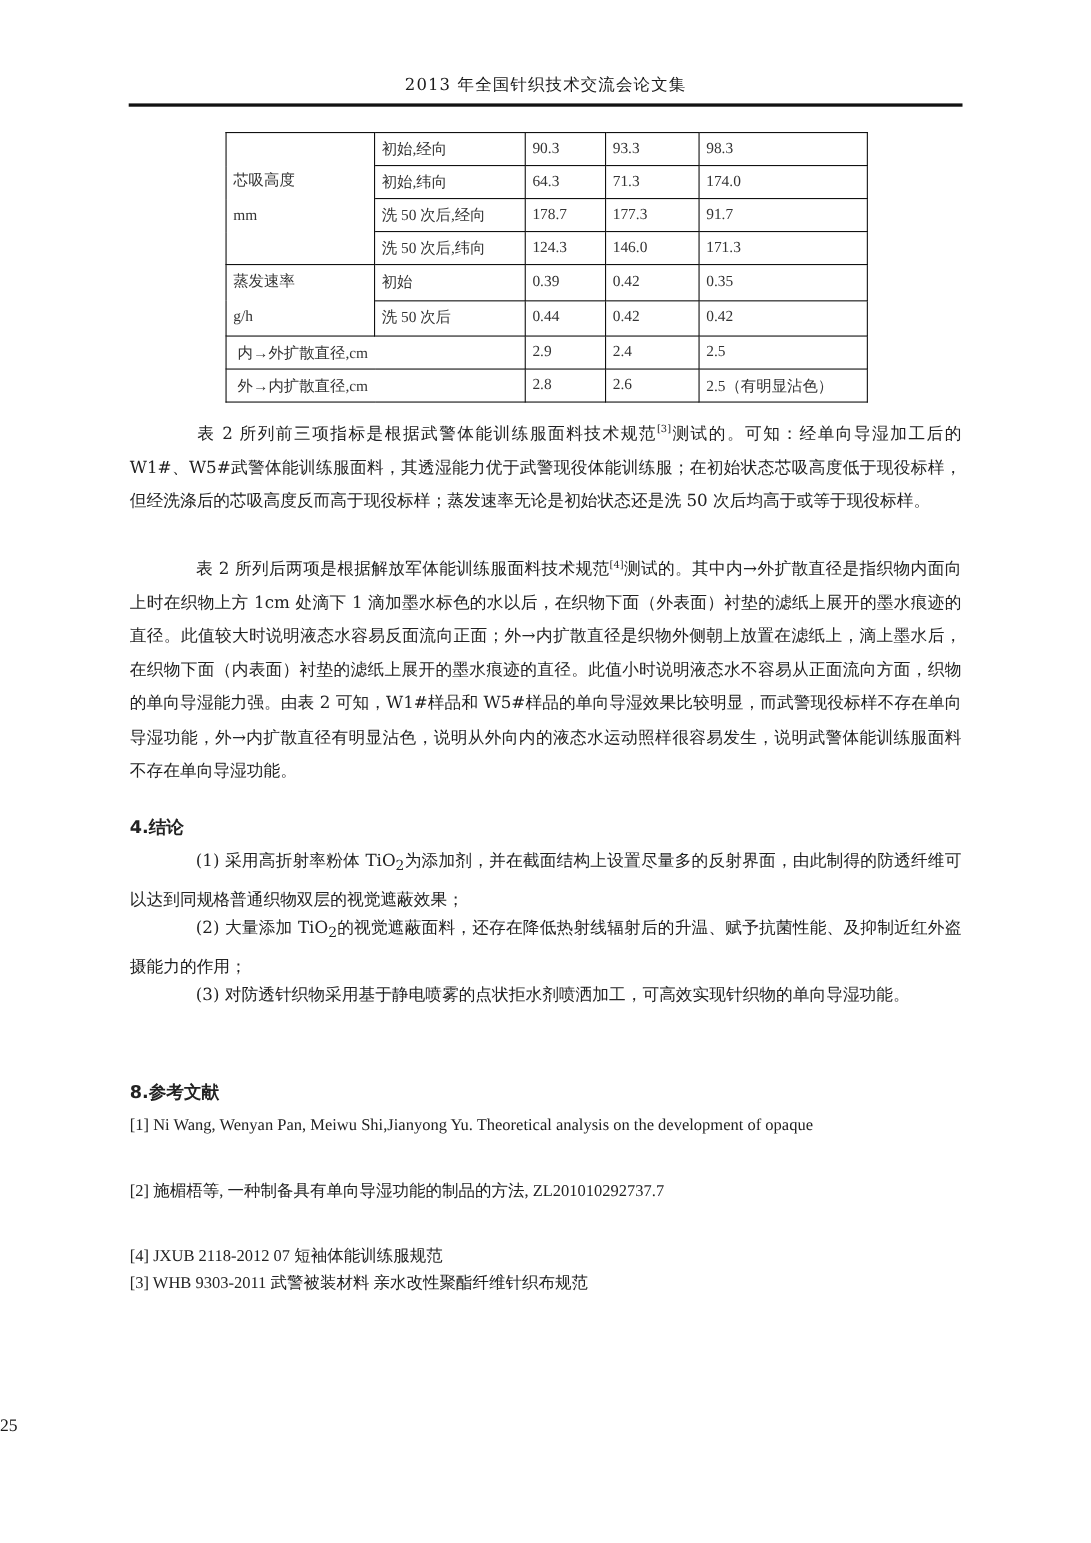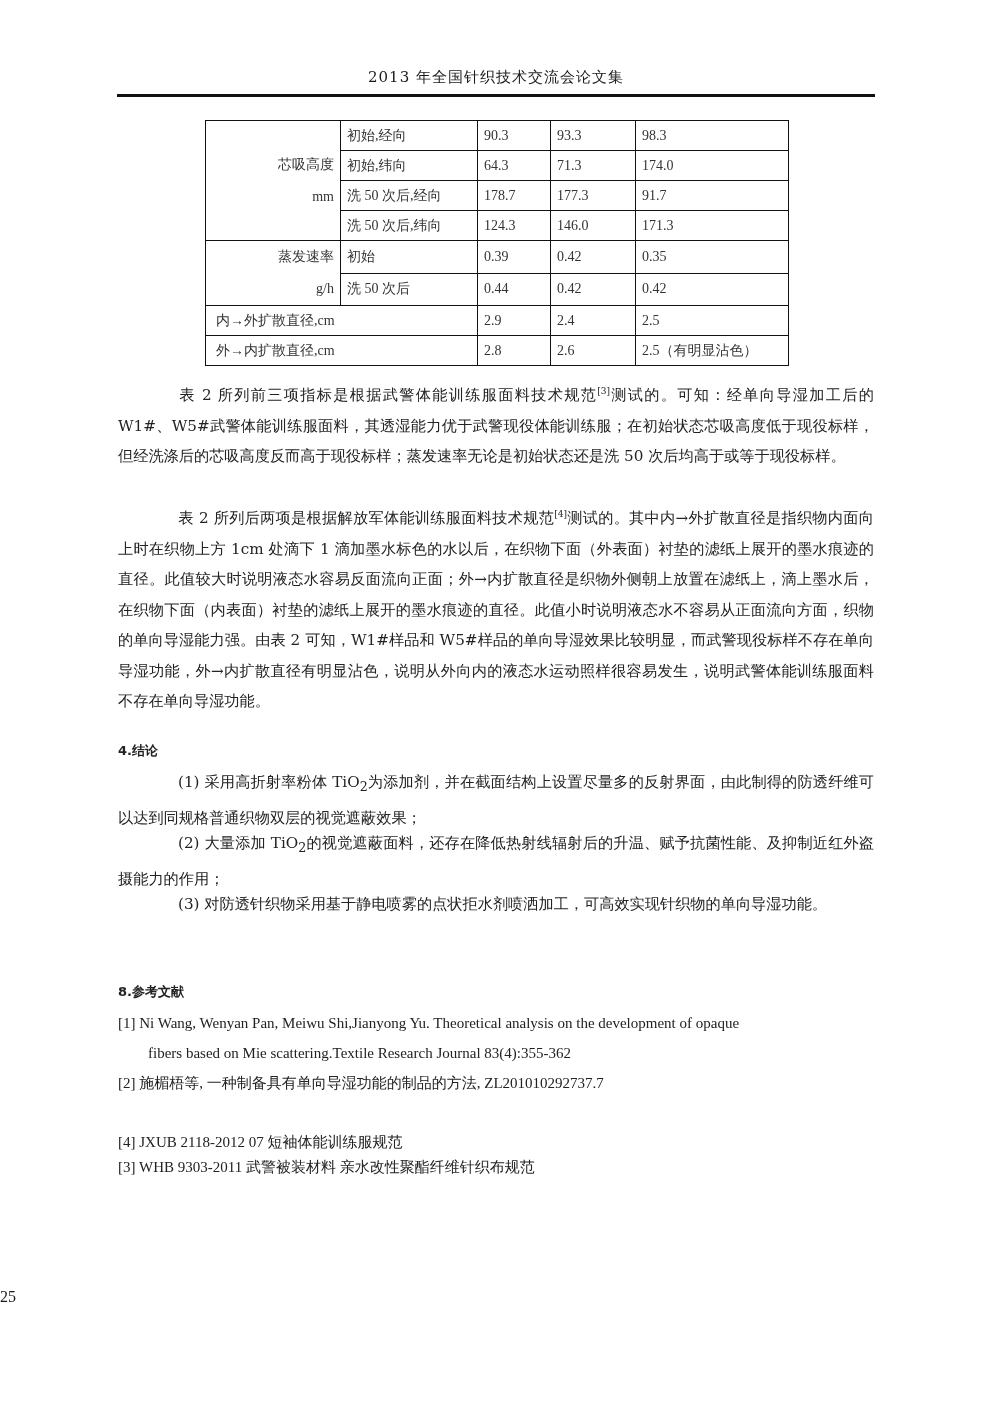--- a/index.html
+++ b/index.html
@@ -4,31 +4,31 @@
 <style>
   html, body { margin:0; padding:0; background:#ffffff; }
   body { width:992px; height:1403px; position:relative; overflow:hidden;
          font-family:"DejaVu Serif","Liberation Serif",serif; color:#1a1a1a; }
   .header { position:absolute; left:0; top:68px; width:992px; text-align:center;
             font-size:15px; letter-spacing:1px; }
   .header-rule { position:absolute; left:117px; top:94px; width:758px; height:3px; background:#111; }
   table.data { position:absolute; left:205px; top:120px; border-collapse:collapse;
                font-size:14px; font-family:"Liberation Serif","DejaVu Serif",serif; }
   table.data td { border:1.6px solid #111; height:29px; padding:0 6px; vertical-align:middle; color:#333;font-family:Liberation Serif, serif; }
-  table.data td.c0 { width:122px; text-align:right; }
+  table.data td.c0 { width:122px; text-align:left; }
   table.data td.c1 { width:124px; }
   table.data td.c2 { width:60px; }
   table.data td.c3 { width:72px; }
   table.data td.c4 { width:140px;margin-left:19px; }
   .grp { line-height:32px; }
   .para { position:absolute; left:118px; width:756px; font-size:15.2px; line-height:30.5px;
           text-align:justify; color:#222; }
   .para .ind { display:inline-block; width:60px; }
   sup { font-size:9px; }
-  .sec { position:absolute; left:118px; font-size:13px; font-weight:bold; font-family:"DejaVu Sans","Liberation Sans",sans-serif; color:#222; }
+  .sec { position:absolute; left:118px; font-size:16px; font-weight:bold; font-family:"DejaVu Sans","Liberation Sans",sans-serif; color:#222; }
   .ref { position:absolute; left:118px; width:756px; font-size:15px; line-height:30px; color:#222;
          font-family:"Liberation Serif","DejaVu Serif",serif; }
   .ref .cont { padding-left:30px; display:block; }
   .pageno { position:absolute; left:0; width:992px; top:1288px; text-align:left; font-size:16px;
             font-family:"Liberation Serif",serif; }
 </style>
 </head>
 <body>
 
 <div class="header">2013 年全国针织技术交流会论文集</div>
@@ -104,21 +104,20 @@
 <div class="para" style="top:767px"><span class="ind"></span><span>(1) 采用高折射率粉体 TiO</span><sub>2</sub><span>为添加剂，并在截面结构上设置尽量多的反射界面，由此制得的防透纤维可以达到同规格普通织物双层的视觉遮蔽效果；</span></div>
 
 <div class="para" style="top:828px"><span class="ind"></span><span>(2) 大量添加 TiO</span><sub>2</sub><span>的视觉遮蔽面料，还存在降低热射线辐射后的升温、赋予抗菌性能、及抑制近红外盗摄能力的作用；</span></div>
 
 <div class="para" style="top:889px"><span class="ind"></span><span>(3) 对防透针织物采用基于静电喷雾的点状拒水剂喷洒加工，可高效实现针织物的单向导湿功能。</span></div>
 
 <div class="sec" style="top:983px">8.参考文献</div>
 
 <div class="ref" style="top:1008px">
   <span>[1] Ni Wang, Wenyan Pan, Meiwu Shi,Jianyong Yu. Theoretical analysis on the development of opaque</span>
-  <span class="cont">fibers based on Mie scattering.Textile Research Journal 83(4):355-362</span>
 </div>
 <div class="ref" style="top:1068px">
   <span>[2]  施楣梧等, 一种制备具有单向导湿功能的制品的方法, ZL201010292737.7</span>
 </div>
 <div class="ref" style="top:1152px">
   <span>[3] WHB 9303-2011  武警被装材料  亲水改性聚酯纤维针织布规范</span>
 </div>
 <div class="ref" style="top:1127px">
   <span>[4] JXUB 2118-2012 07 短袖体能训练服规范</span>
 </div>

